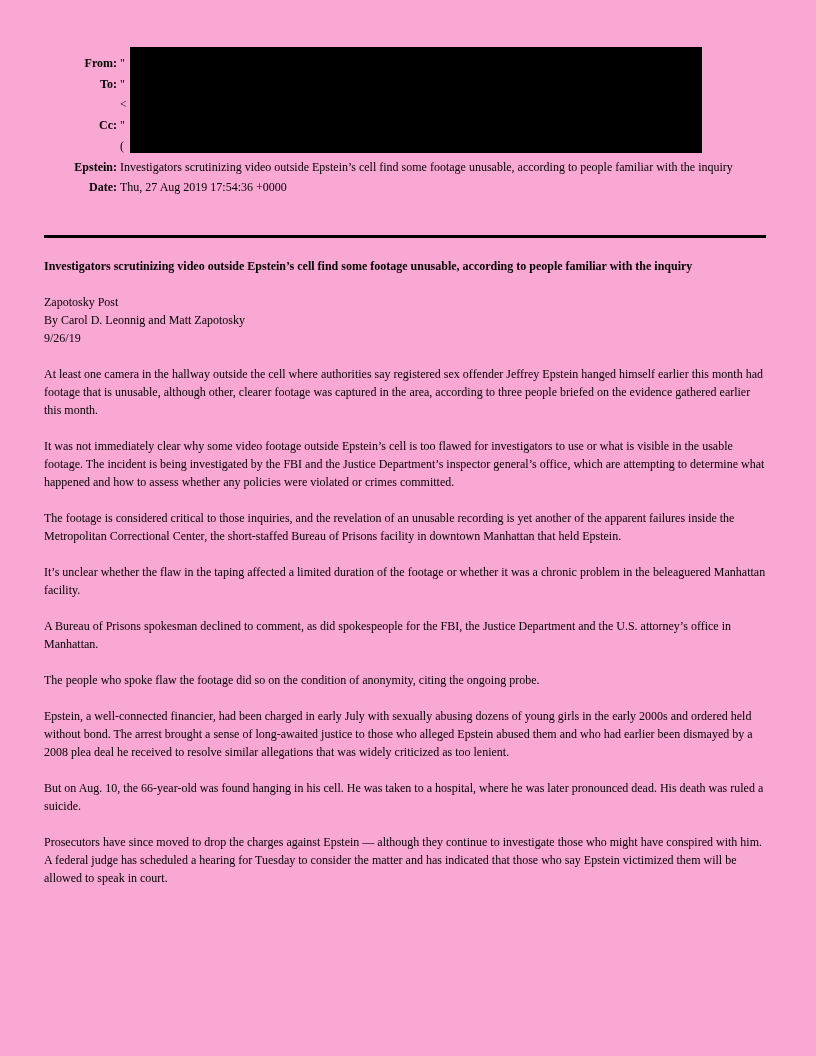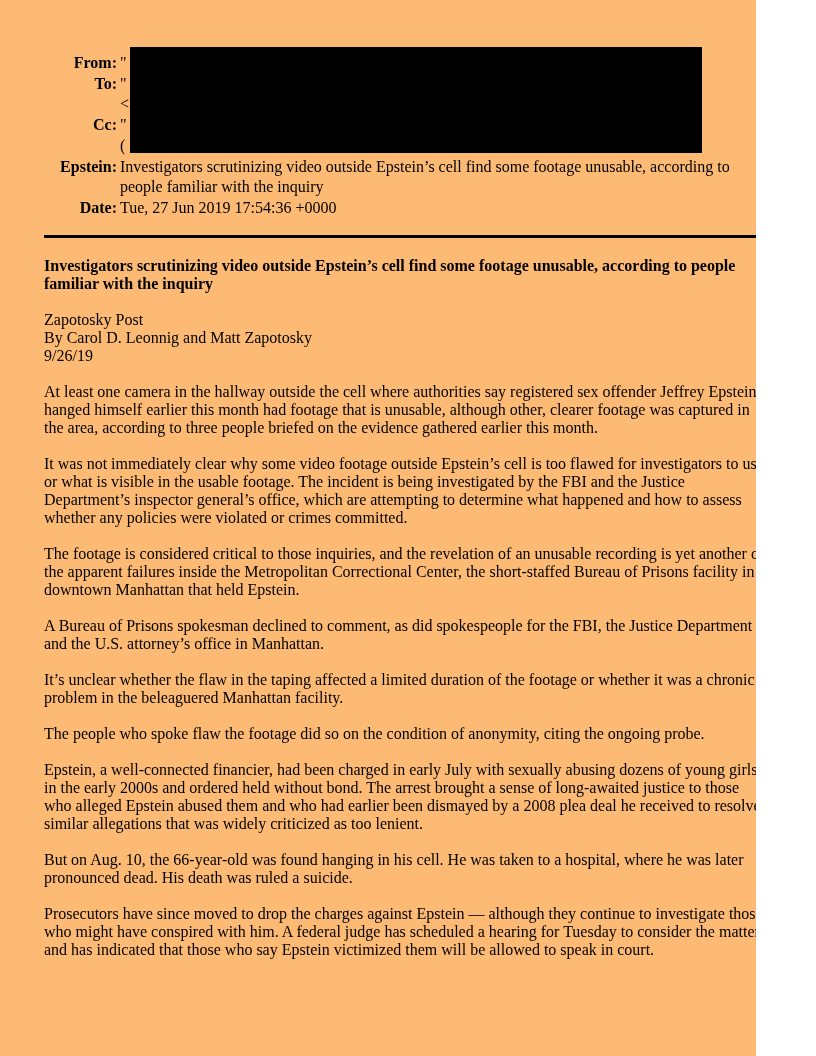--- a/index.html
+++ b/index.html
@@ -1,24 +1,24 @@
 <!DOCTYPE html>
 <html><head>
 <meta charset="utf-8">
 <style>
   * { margin: 0; padding: 0; box-sizing: border-box; }
   html, body { background: #ffffff; }
   .page {
     position: relative;
-    width: 756px;
+    width: 816px;
     height: 1056px;
-    background: #fdba74;
+    background: #f9a8d4;
     color: #000000;
     font-family: "Liberation Serif", serif;
-    font-size: 16px;
+    font-size: 12px;
     overflow: hidden;
   }
   
   .email-header {
     position: absolute;
     left: 44px;
     top: 53px;
     width: 722px;
     display: table;
     line-height: 20.7px;
@@ -90,39 +90,39 @@
         <div>"</div>
         <div>(</div>
       </div>
     </div>
     <div class="hdr-row">
       <div class="hdr-label">Epstein:</div>
       <div class="hdr-value">Investigators scrutinizing video outside Epstein’s cell find some footage unusable, according to people familiar with the inquiry</div>
     </div>
     <div class="hdr-row">
       <div class="hdr-label">Date:</div>
-      <div class="hdr-value">Tue, 27 Jun 2019 17:54:36 +0000</div>
+      <div class="hdr-value">Thu, 27 Aug 2019 17:54:36 +0000</div>
     </div>
   </div>
 
   <div class="header-divider"></div>
 
   <div class="article">
     <div class="article-title">Investigators scrutinizing video outside Epstein’s cell find some footage unusable, according to people familiar with the inquiry</div>
 
     <div class="byline-block">
       <div>Zapotosky Post</div>
       <div>By Carol D. Leonnig and Matt Zapotosky</div>
       <div>9/26/19</div>
     </div>
 
     <p>At least one camera in the hallway outside the cell where authorities say registered sex offender Jeffrey Epstein hanged himself earlier this month had footage that is unusable, although other, clearer footage was captured in the area, according to three people briefed on the evidence gathered earlier this month.</p>
     <p>It was not immediately clear why some video footage outside Epstein’s cell is too flawed for investigators to use or what is visible in the usable footage. The incident is being investigated by the FBI and the Justice Department’s inspector general’s office, which are attempting to determine what happened and how to assess whether any policies were violated or crimes committed.</p>
     <p>The footage is considered critical to those inquiries, and the revelation of an unusable recording is yet another of the apparent failures inside the Metropolitan Correctional Center, the short-staffed Bureau of Prisons facility in downtown Manhattan that held Epstein.</p>
+    <p>It’s unclear whether the flaw in the taping affected a limited duration of the footage or whether it was a chronic problem in the beleaguered Manhattan facility.</p>
     <p>A Bureau of Prisons spokesman declined to comment, as did spokespeople for the FBI, the Justice Department and the U.S. attorney’s office in Manhattan.</p>
-    <p>It’s unclear whether the flaw in the taping affected a limited duration of the footage or whether it was a chronic problem in the beleaguered Manhattan facility.</p>
     <p>The people who spoke flaw the footage did so on the condition of anonymity, citing the ongoing probe.</p>
     <p>Epstein, a well-connected financier, had been charged in early July with sexually abusing dozens of young girls in the early 2000s and ordered held without bond. The arrest brought a sense of long-awaited justice to those who alleged Epstein abused them and who had earlier been dismayed by a 2008 plea deal he received to resolve similar allegations that was widely criticized as too lenient.</p>
     <p>But on Aug. 10, the 66-year-old was found hanging in his cell. He was taken to a hospital, where he was later pronounced dead. His death was ruled a suicide.</p>
     <p>Prosecutors have since moved to drop the charges against Epstein — although they continue to investigate those who might have conspired with him. A federal judge has scheduled a hearing for Tuesday to consider the matter and has indicated that those who say Epstein victimized them will be allowed to speak in court.</p>
   </div>
 
 </div>
 
 </body></html>

